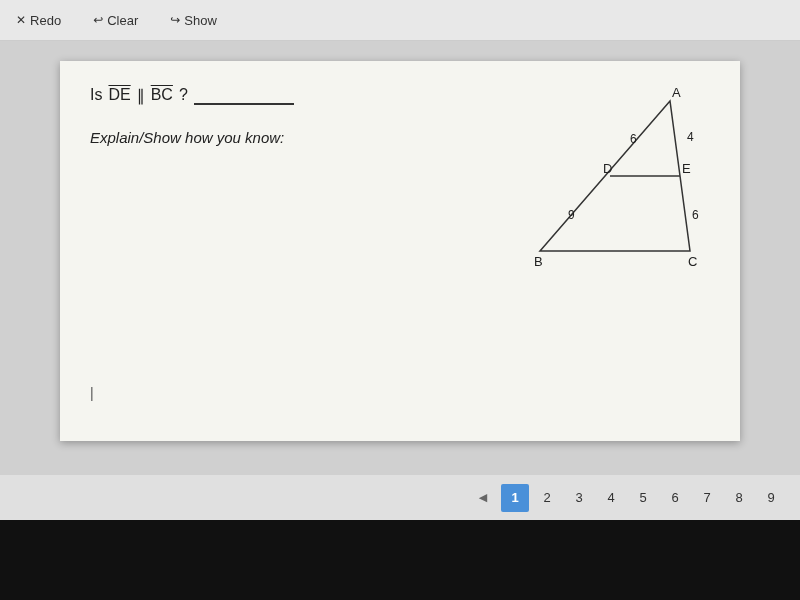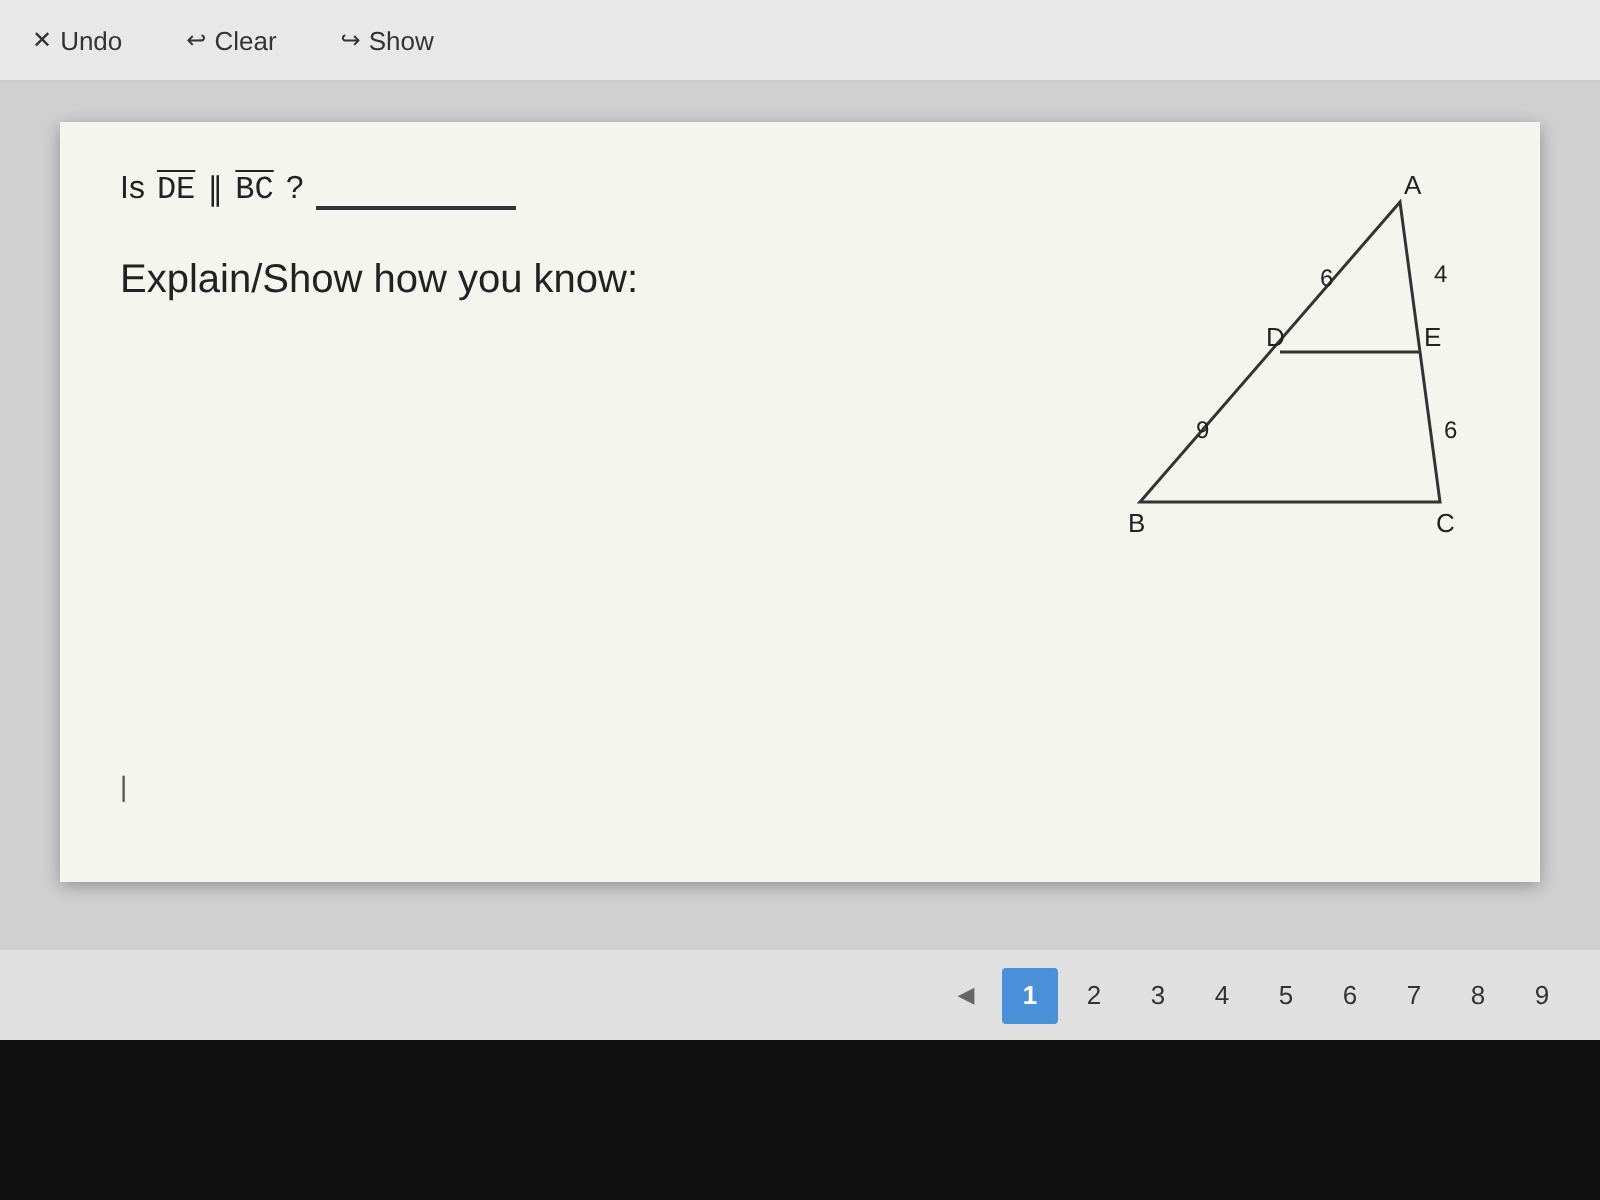--- a/index.html
+++ b/index.html
@@ -51,21 +51,21 @@
       background: #d0d0d0;
       flex: 1;
       display: flex;
       justify-content: center;
       align-items: flex-start;
       padding: 20px;
     }
 
     .worksheet {
       background: #f5f5f0;
-      width: 740px;
+      width: 680px;
       min-height: 380px;
       padding: 24px 30px;
       position: relative;
       box-shadow: 0 2px 8px rgba(0,0,0,0.3);
     }
 
     .question-line {
       display: flex;
       align-items: center;
       gap: 6px;
@@ -73,34 +73,34 @@
       color: #222;
       margin-bottom: 24px;
     }
 
     .question-text {
       font-size: 16px;
     }
 
     .overline {
       text-decoration: overline;
-      font-family: Liberation Mono, monospace;
     }
 
     .answer-blank {
       border-bottom: 2px solid #333;
       width: 100px;
       display: inline-block;
       height: 20px;
     }
 
     .explain-label {
-      font-size: 20px;
+      font-size: 15px;
       color: #222;
       margin-bottom: 20px;
+      font-style: italic;
     }
 
     
     .diagram {
       position: absolute;
       right: 30px;
       top: 20px;
       width: 200px;
       height: 200px;
     }
@@ -158,21 +158,21 @@
     }
   </style>
 </head>
 <body>
 
 <div class="screen">
 
   <div class="toolbar">
     <button class="toolbar-btn">
       <span class="icon">✕</span>
-      <span>Undo</span>
+      <span>Redo</span>
     </button>
     <button class="toolbar-btn">
       <span class="icon">↩</span>
       <span>Clear</span>
     </button>
     <button class="toolbar-btn">
       <span class="icon">↪</span>
       <span>Show</span>
     </button>
   </div>

